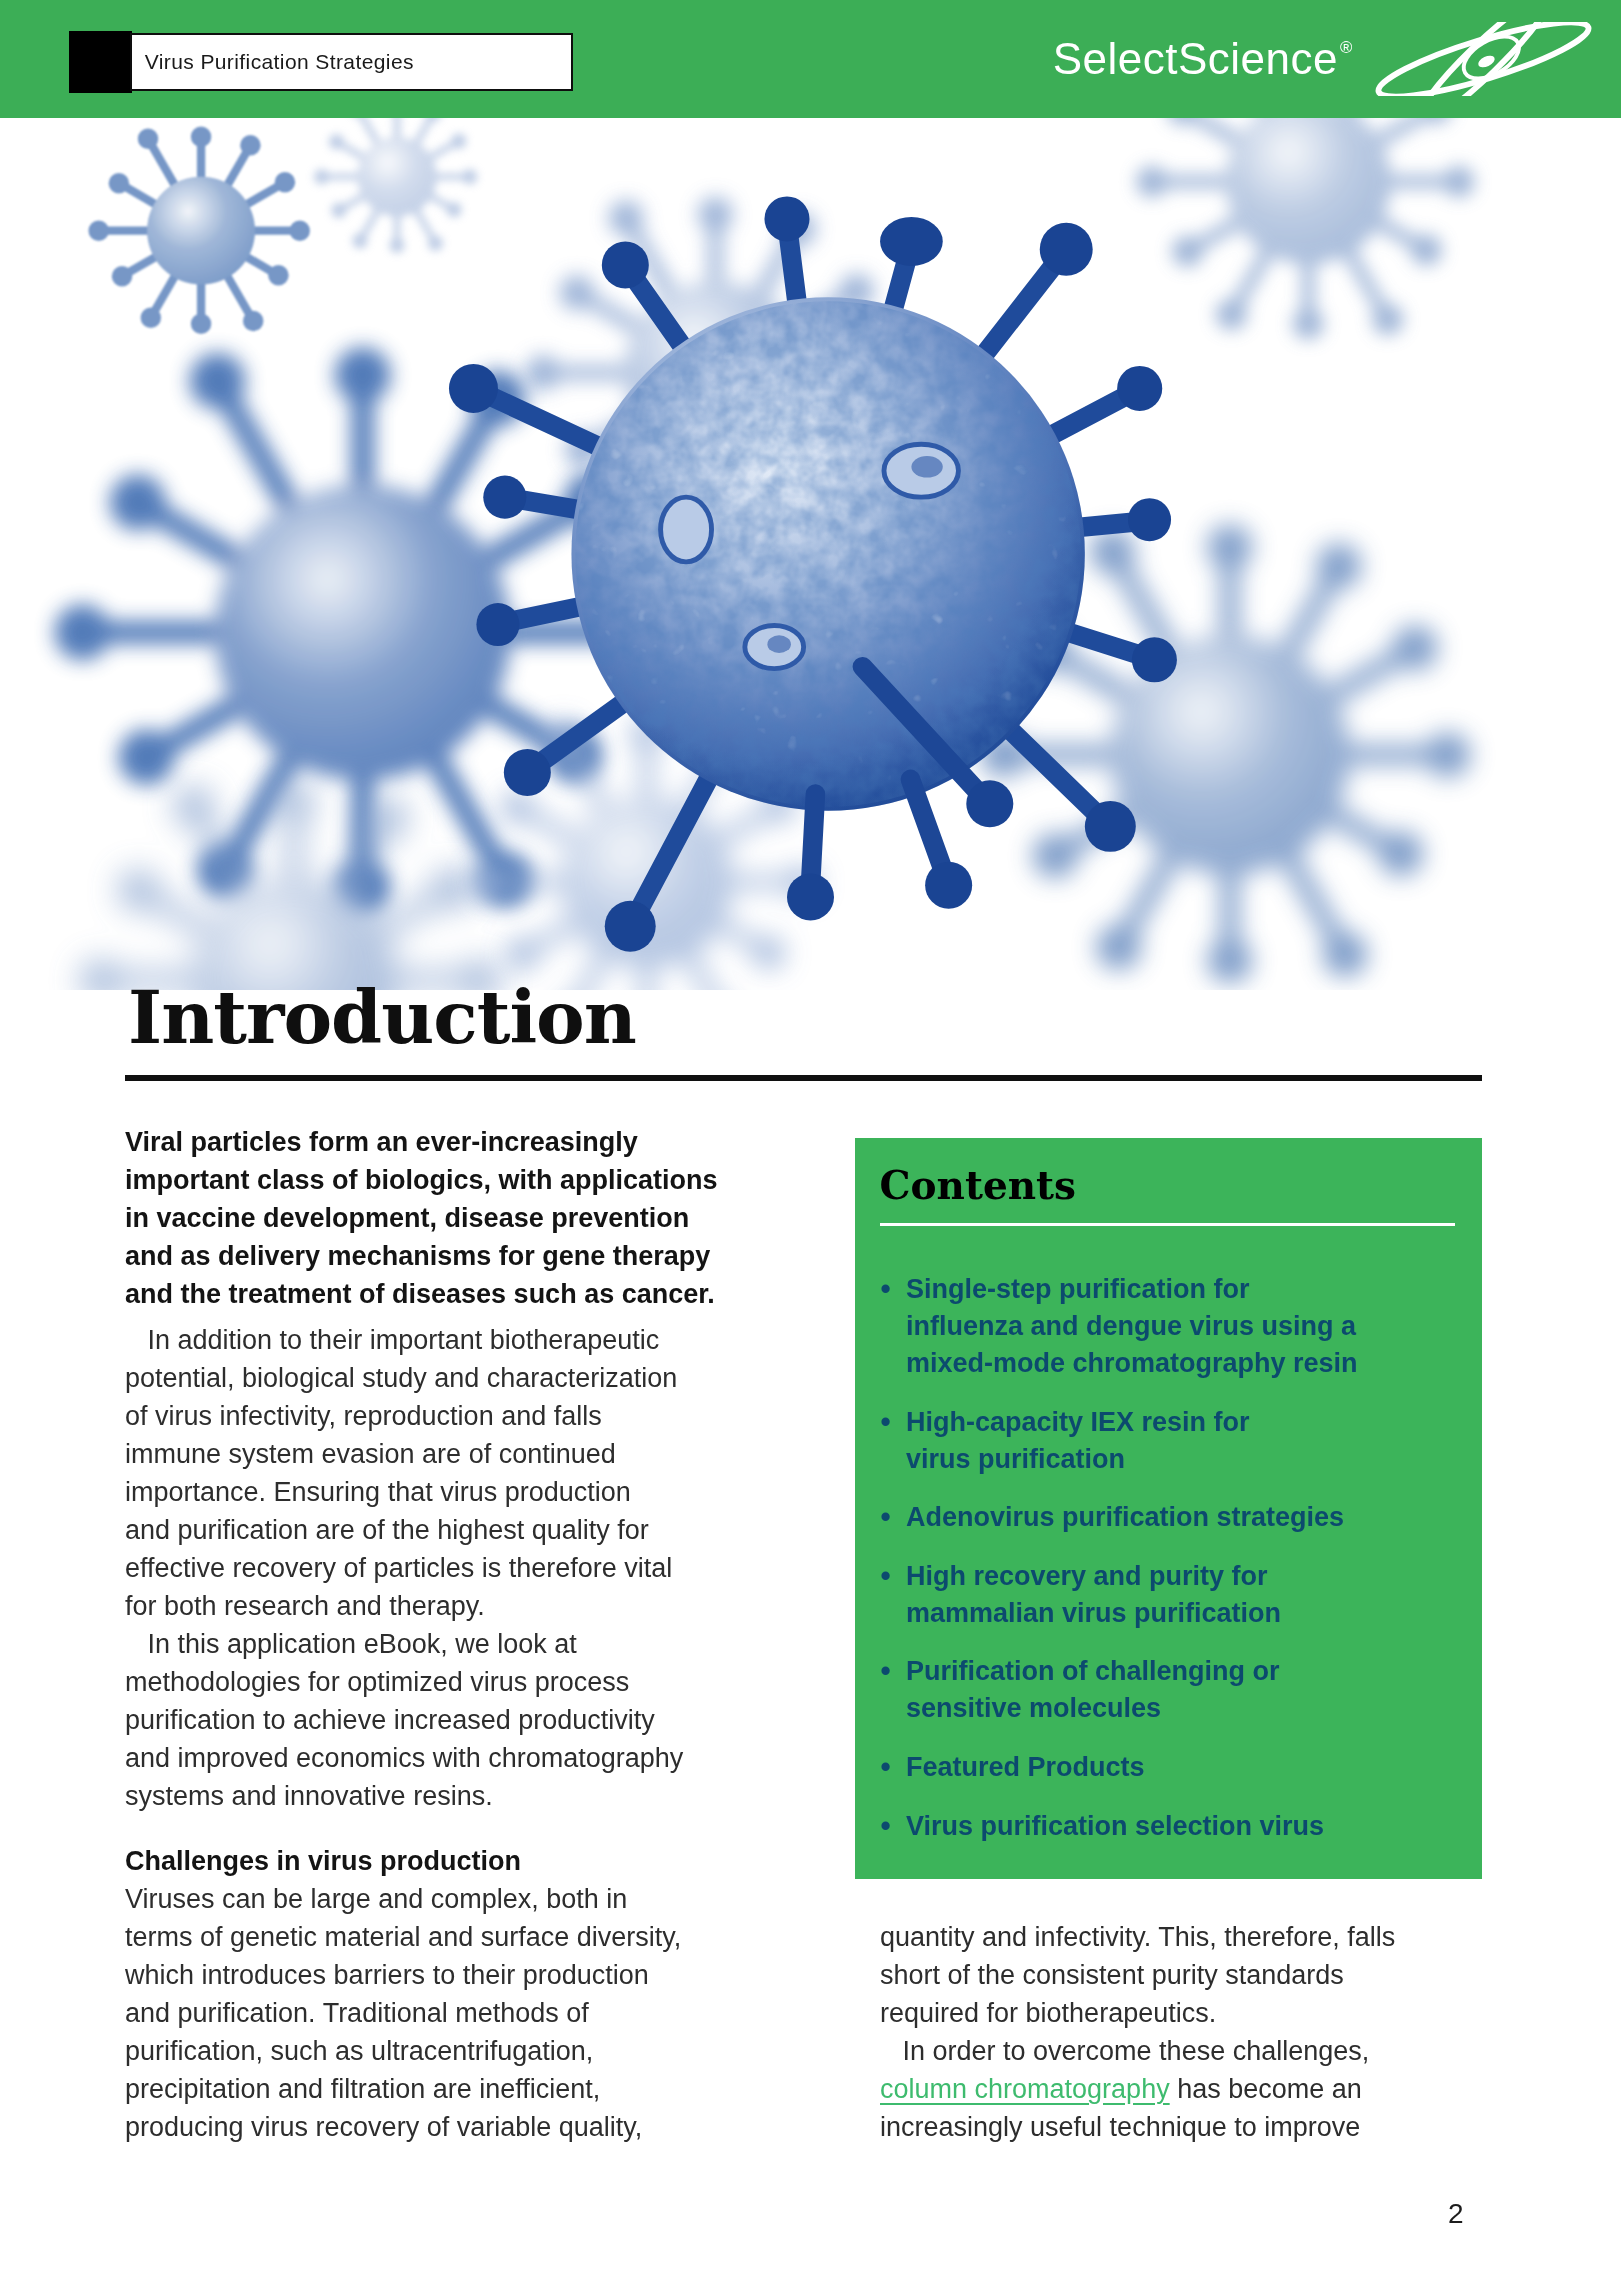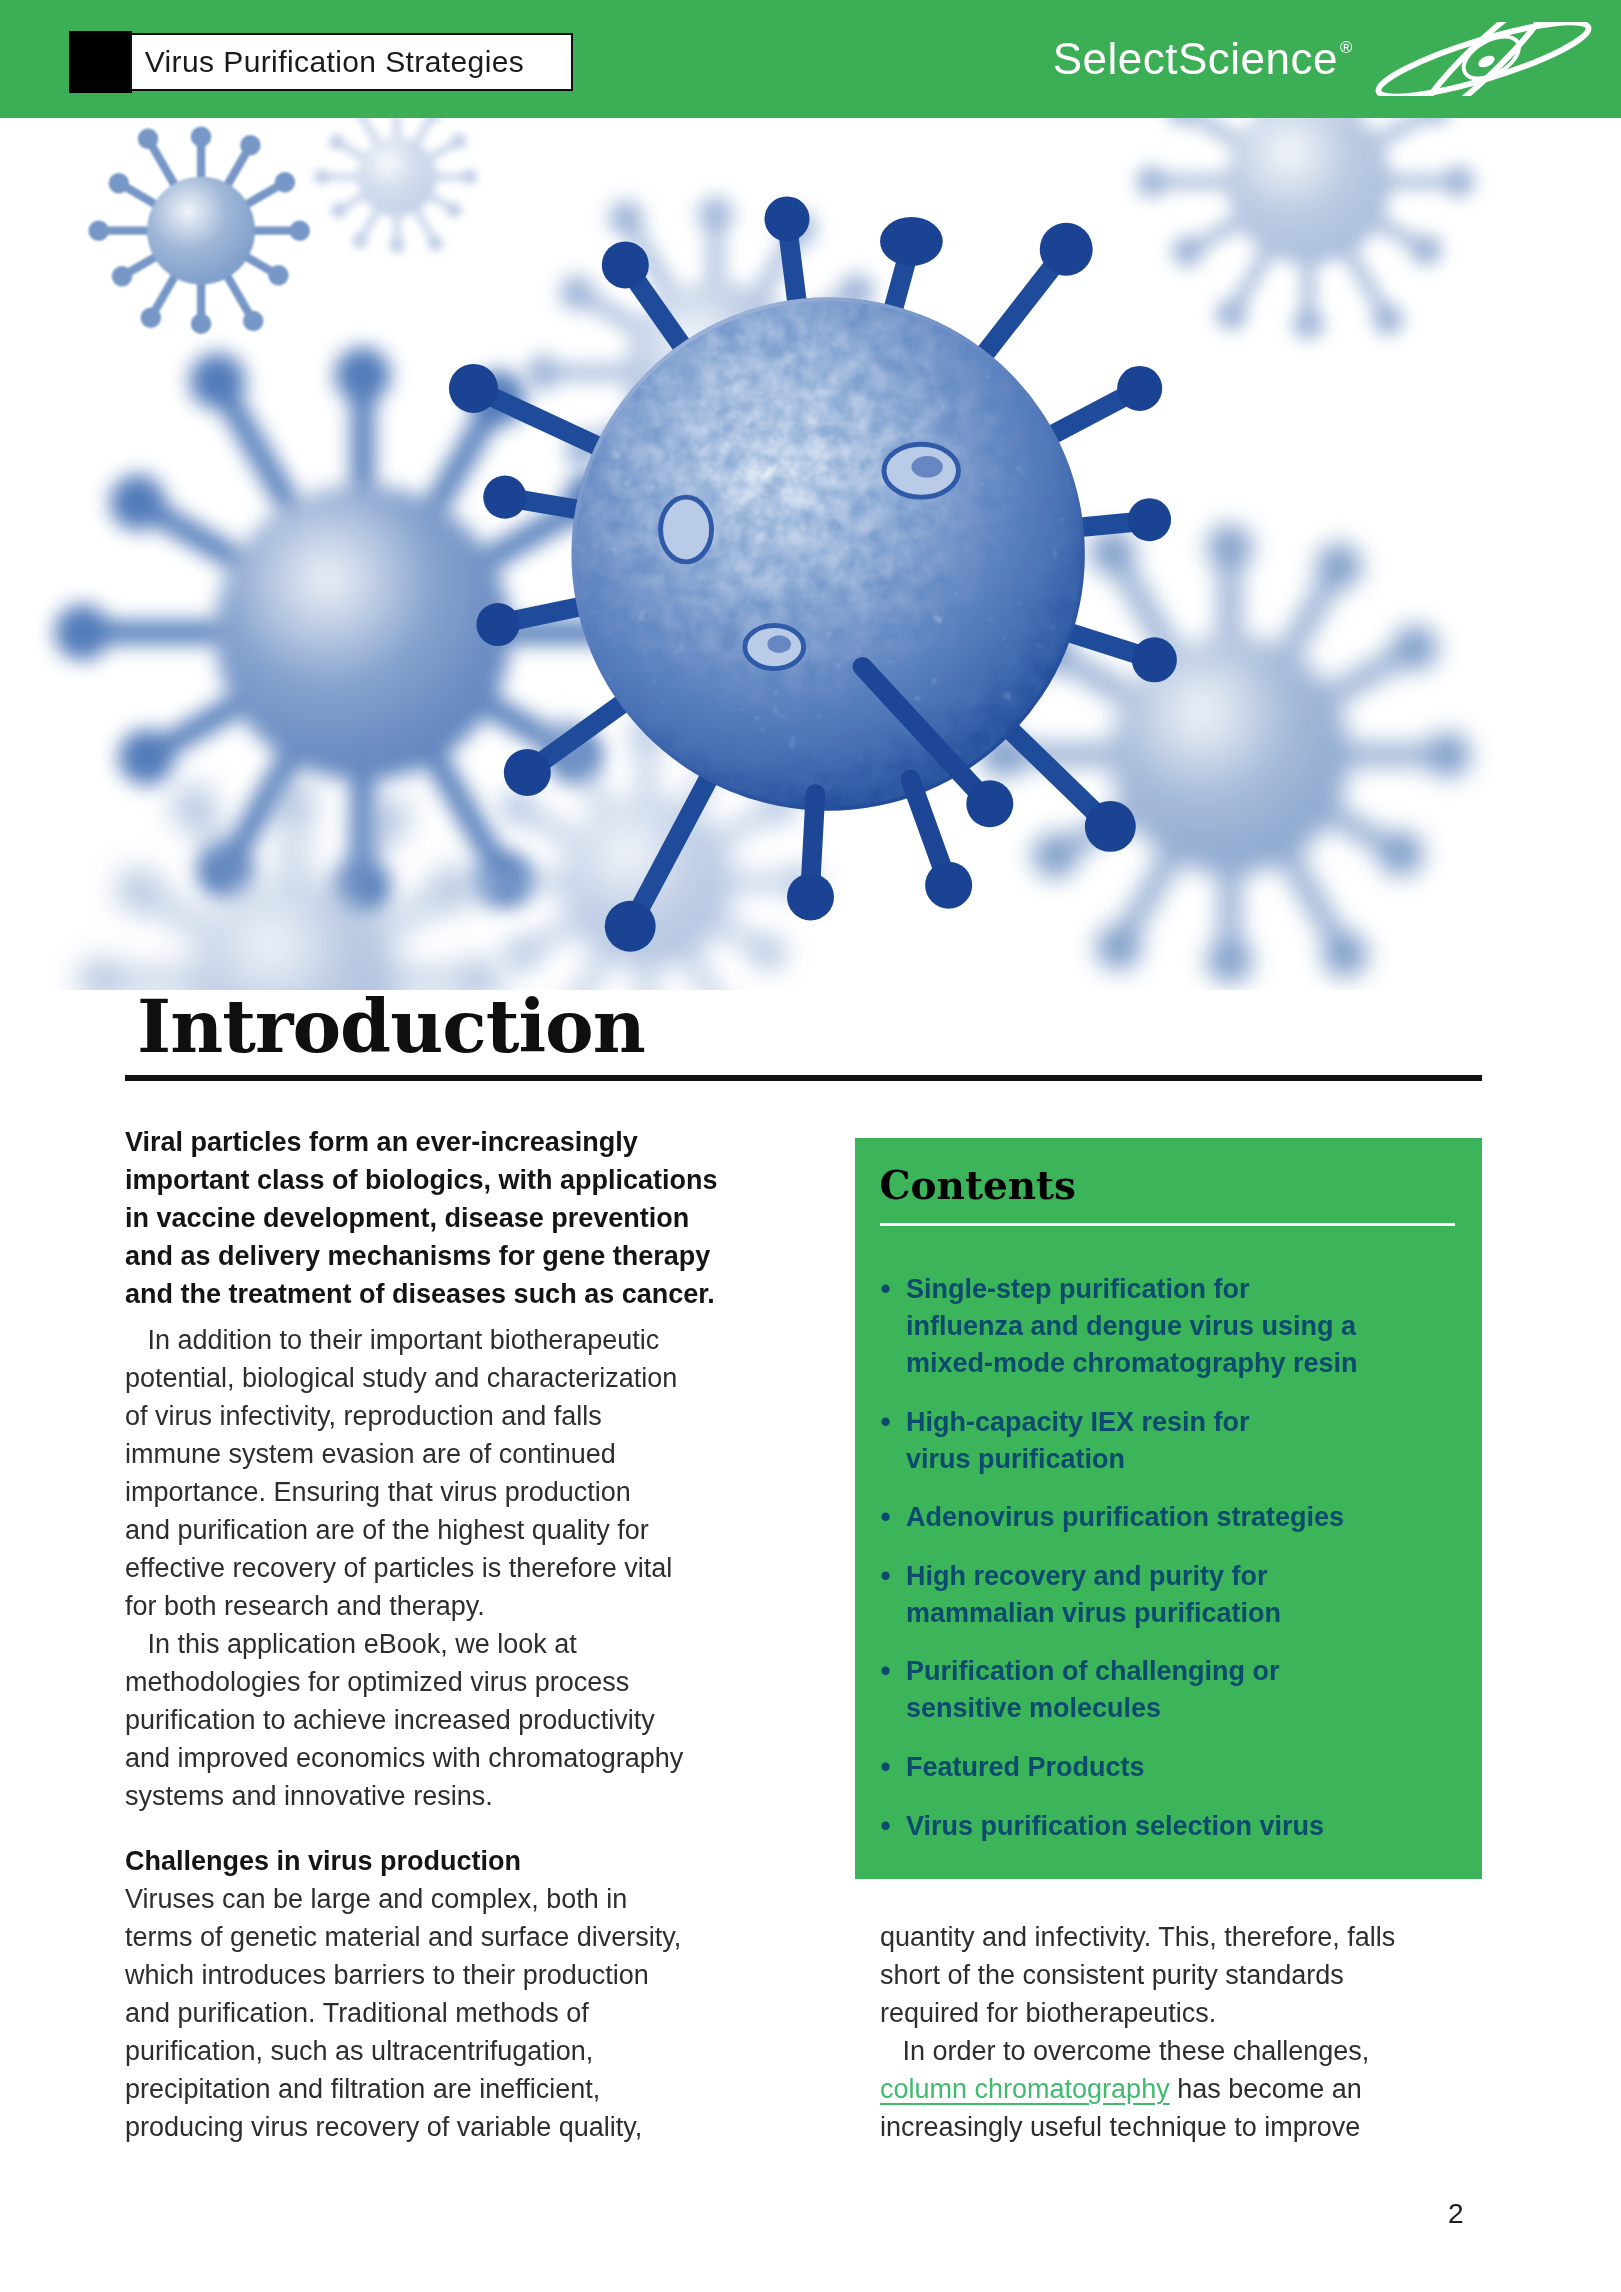--- a/index.html
+++ b/index.html
@@ -7,28 +7,28 @@
     position:relative; width:1621px; height:2293px; overflow:hidden;
     background:#ffffff; font-family:"Liberation Sans", sans-serif;
   }
   
   .topbar { position:absolute; left:0; top:0; width:1621px; height:118px;
     background:var(--header-green, #3CAE56); }
   .title-tab-black { position:absolute; left:69px; top:31px; width:63px; height:62px; background:#000; }
   .title-box { position:absolute; left:130px; top:33px; width:443px; height:58px;
     background:#fff; border:2.9px solid #0e0e0e; box-sizing:border-box;
     display:flex; align-items:center; padding-left:12.7px; }
-  .title-box span { font-size:30px; color:#1a1a1a; letter-spacing:0.4px; }
+  .title-box span { font-size:21px; color:#1a1a1a; letter-spacing:0.4px; }
   .brand { position:absolute; right:20px; top:0; height:118px; display:flex; align-items:center; }
   .brand-text { color:#ffffff; font-size:44px; letter-spacing:0.5px; }
   .brand-reg { color:#ffffff; font-size:16.7px; margin:-21.6px 13.7px 0 2px; }
   
   .hero { position:absolute; left:0; top:118px; width:1621px; height:872px; }
   
-  .h1 { position:absolute; left:123px; top:976px; margin:14px;
+  .h1 { position:absolute; left:123px; top:976px; margin:5px;
     font-family:"DejaVu Serif", serif; font-weight:bold; font-size:73px;
     letter-spacing:-1px; color:#0f0f0f; line-height:1;text-align:center; }
   .hrule { position:absolute; left:125px; top:1075px; width:1357px; height:5.9px; background:#101010; }
   .col-left { position:absolute; left:125px; top:1123px; width:651px;
     font-size:27px; color:#2d2d2d; }
   .col-left .tl, .col-right .tl { white-space:pre; line-height:38px; height:38px; }
   .p-bold { font-weight:bold; color:#141414; margin-bottom:7.8px; }
   .subhead { font-weight:bold; color:#141414; margin-top:27.4px; line-height:38px; }
   
   .contents-box { position:absolute; left:855px; top:1138px; width:627px; height:741px;

